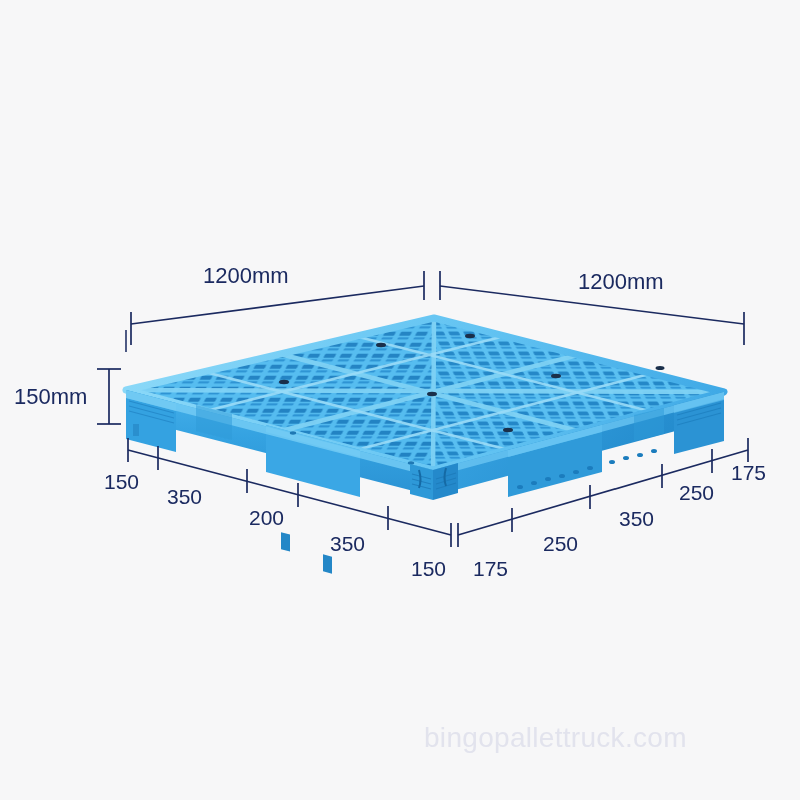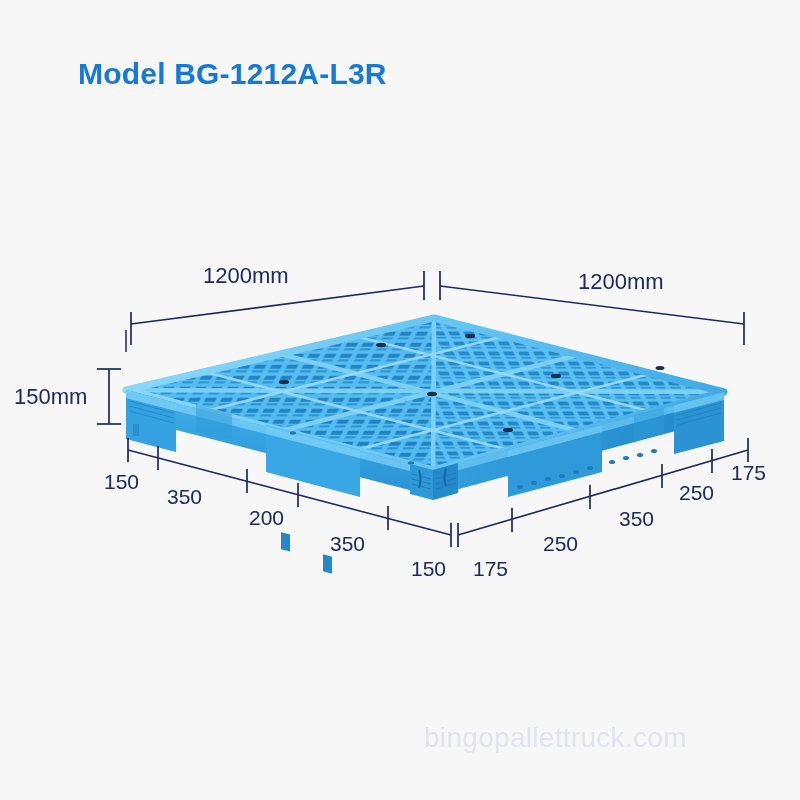--- a/index.html
+++ b/index.html
@@ -67,21 +67,20 @@
   .tick {
     stroke: #1b2a60;
     stroke-width: 1.7;
   }
 </style>
 </head>
 <body>
 
 <div id="canvas">
 
-  <div id="title">Model BG-1212A-L3R</div>
 
   <svg id="diagram" viewBox="0 0 800 800" xmlns="http://www.w3.org/2000/svg">
 
     <defs>
 
       <pattern id="meshA" width="16" height="11" patternUnits="userSpaceOnUse" patternTransform="skewX(-28)">
         <rect x="0" y="0" width="16" height="11" fill="#56bdf0"></rect>
         <rect x="1.5" y="1.6" width="11" height="4.2" rx="1" fill="#1f7fc0"></rect>
         <rect x="1.5" y="7.2" width="11" height="2.3" rx="1" fill="#2b91d2"></rect>
       </pattern>

